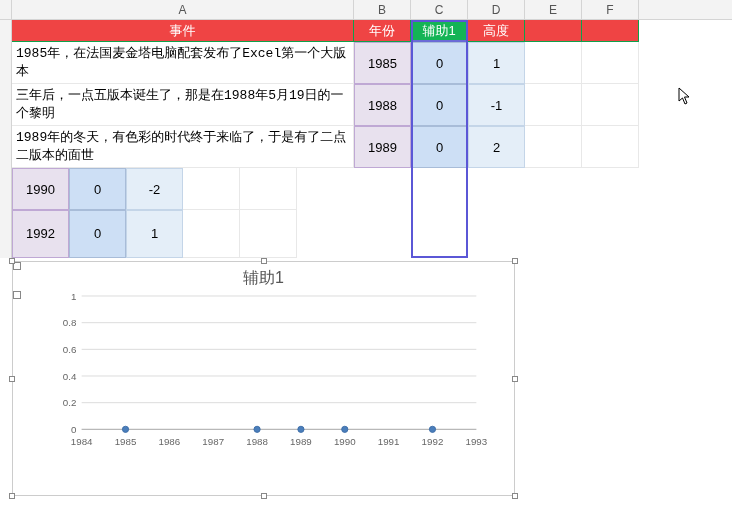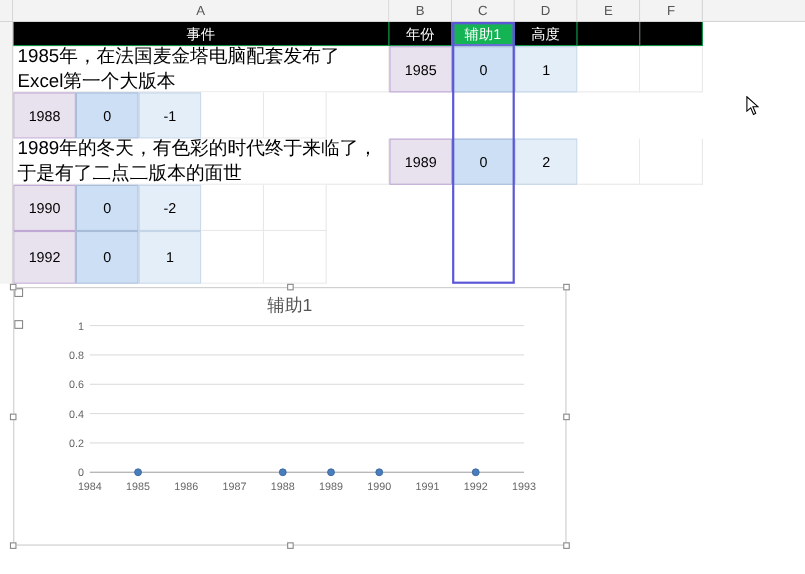--- a/index.html
+++ b/index.html
@@ -41,36 +41,36 @@
     position: relative;
   }
   .sheet-row { display: flex; }
   .cell {
     border-right: 1px solid #e8e8e8;
     border-bottom: 1px solid #e8e8e8;
     padding: 2px 4px;
     background: #fff;
   }
   .header-row .cell {
-    background: #000000;
+    background: #ef4444;
     color: #fff;
     text-align: center;
     line-height: 18px;
     height: 22px;
     border-right: 1px solid #0fa04a;
     border-bottom: 1px solid #0fa04a;
   }
   .header-row .cell.selected-col {
     outline: 2px solid #6b6bd6;
     outline-offset: -2px;
     background: #14b455;
   }
   .data-row { min-height: 40px; }
   .data-row .cell { display: flex; align-items: center; }
-  .ev { font-size: 17px; line-height: 1.35; color: #000; }
+  .ev { font-size: 13px; line-height: 1.35; color: #000; font-family: Liberation Mono, monospace; }
   .year-cell { background: #e8e1ee; justify-content: center; border: 1px solid #bfa8d4; }
   .aux-cell { background: #dce6f4; justify-content: center; border: 1px solid #a8bcd8; }
   .aux-cell.sel { background: #cddff5; }
   .h-cell { background: #e4eef8; justify-content: center; border: 1px solid #c4d5e8; }
   .truncated-row { height: 18px; overflow: hidden; }
   .truncated-row .cell { padding-top: 0; }
 
   .selection-outline {
     position: absolute;
     border: 2px solid #5b57d6;
@@ -153,20 +153,21 @@
   <div class="sheet-row data-row" style="height:42px">
     <div class="cell cA ev">1985年，在法国麦金塔电脑配套发布了Excel第一个大版本</div>
     <div class="cell cB year-cell">1985</div>
     <div class="cell cC aux-cell sel">0</div>
     <div class="cell cD h-cell">1</div>
     <div class="cell cE"></div>
     <div class="cell cF"></div>
   </div>
 
   <div class="sheet-row data-row" style="height:42px">
+    <div class="cell cA ev">三年后，一点五版本诞生了，那是在1988年5月19日的一个黎明</div>
     <div class="cell cB year-cell">1988</div>
     <div class="cell cC aux-cell sel">0</div>
     <div class="cell cD h-cell">-1</div>
     <div class="cell cE"></div>
     <div class="cell cF"></div>
   </div>
 
   <div class="sheet-row data-row" style="height:42px">
     <div class="cell cA ev">1989年的冬天，有色彩的时代终于来临了，于是有了二点二版本的面世</div>
     <div class="cell cB year-cell">1989</div>

